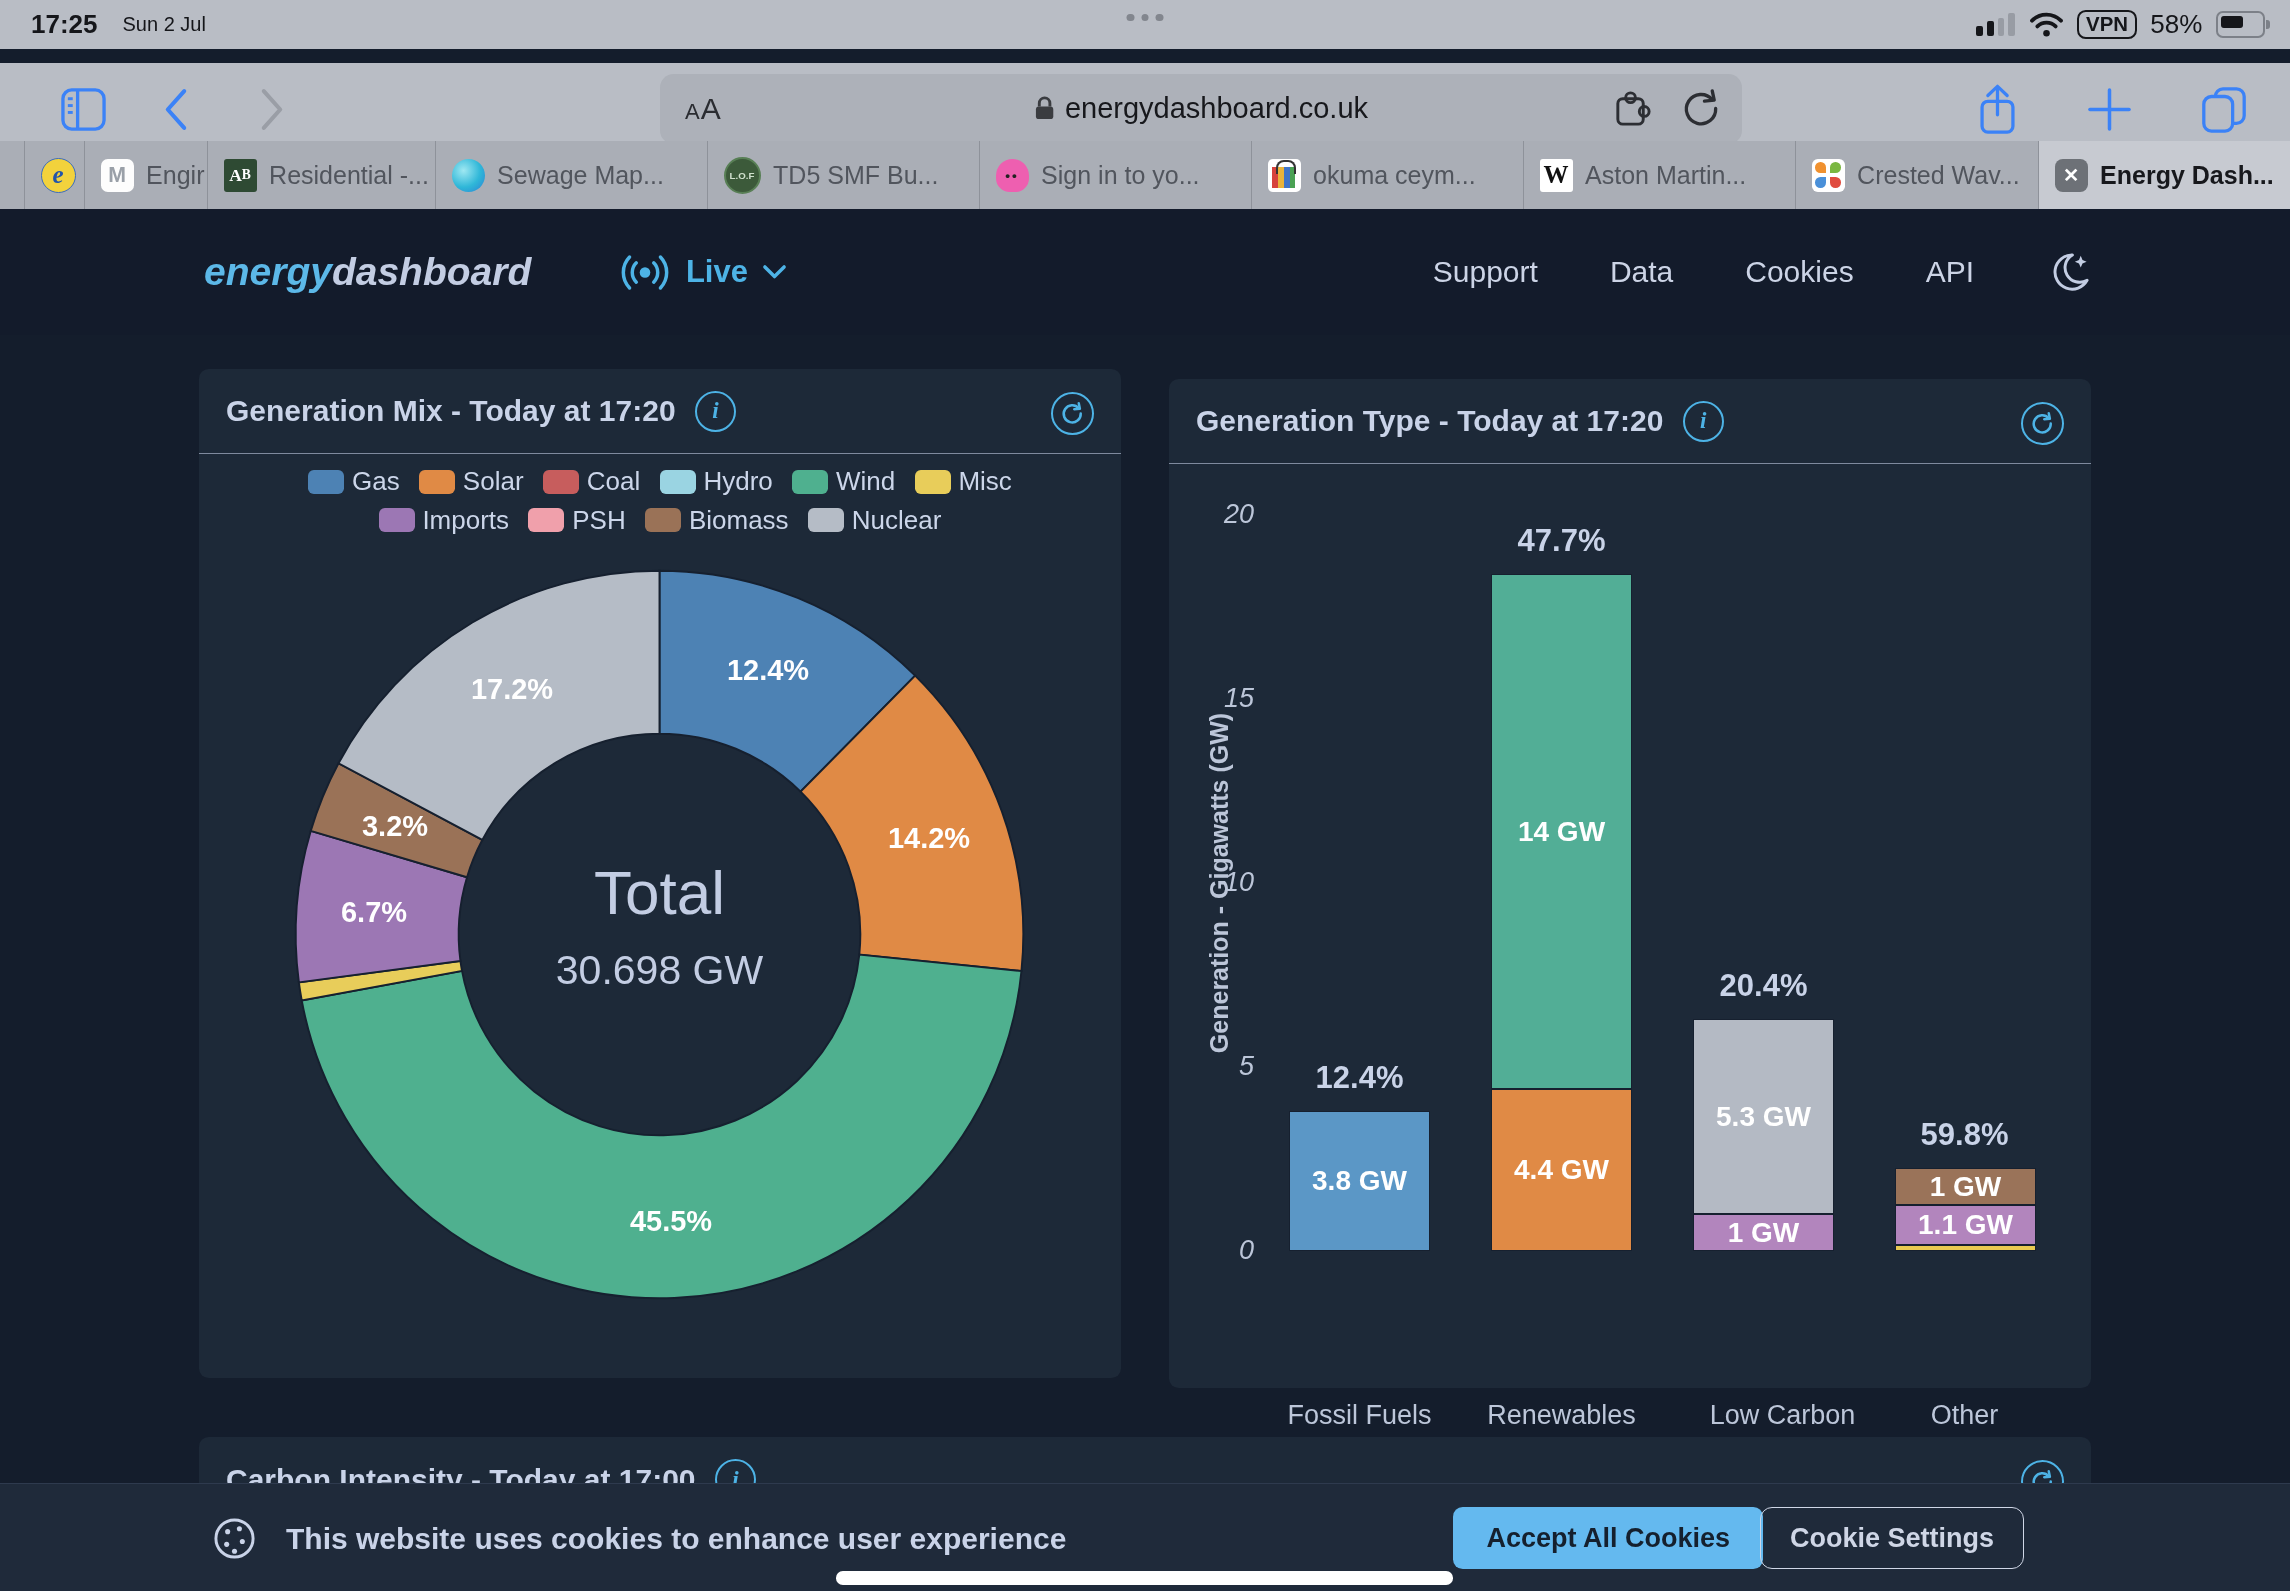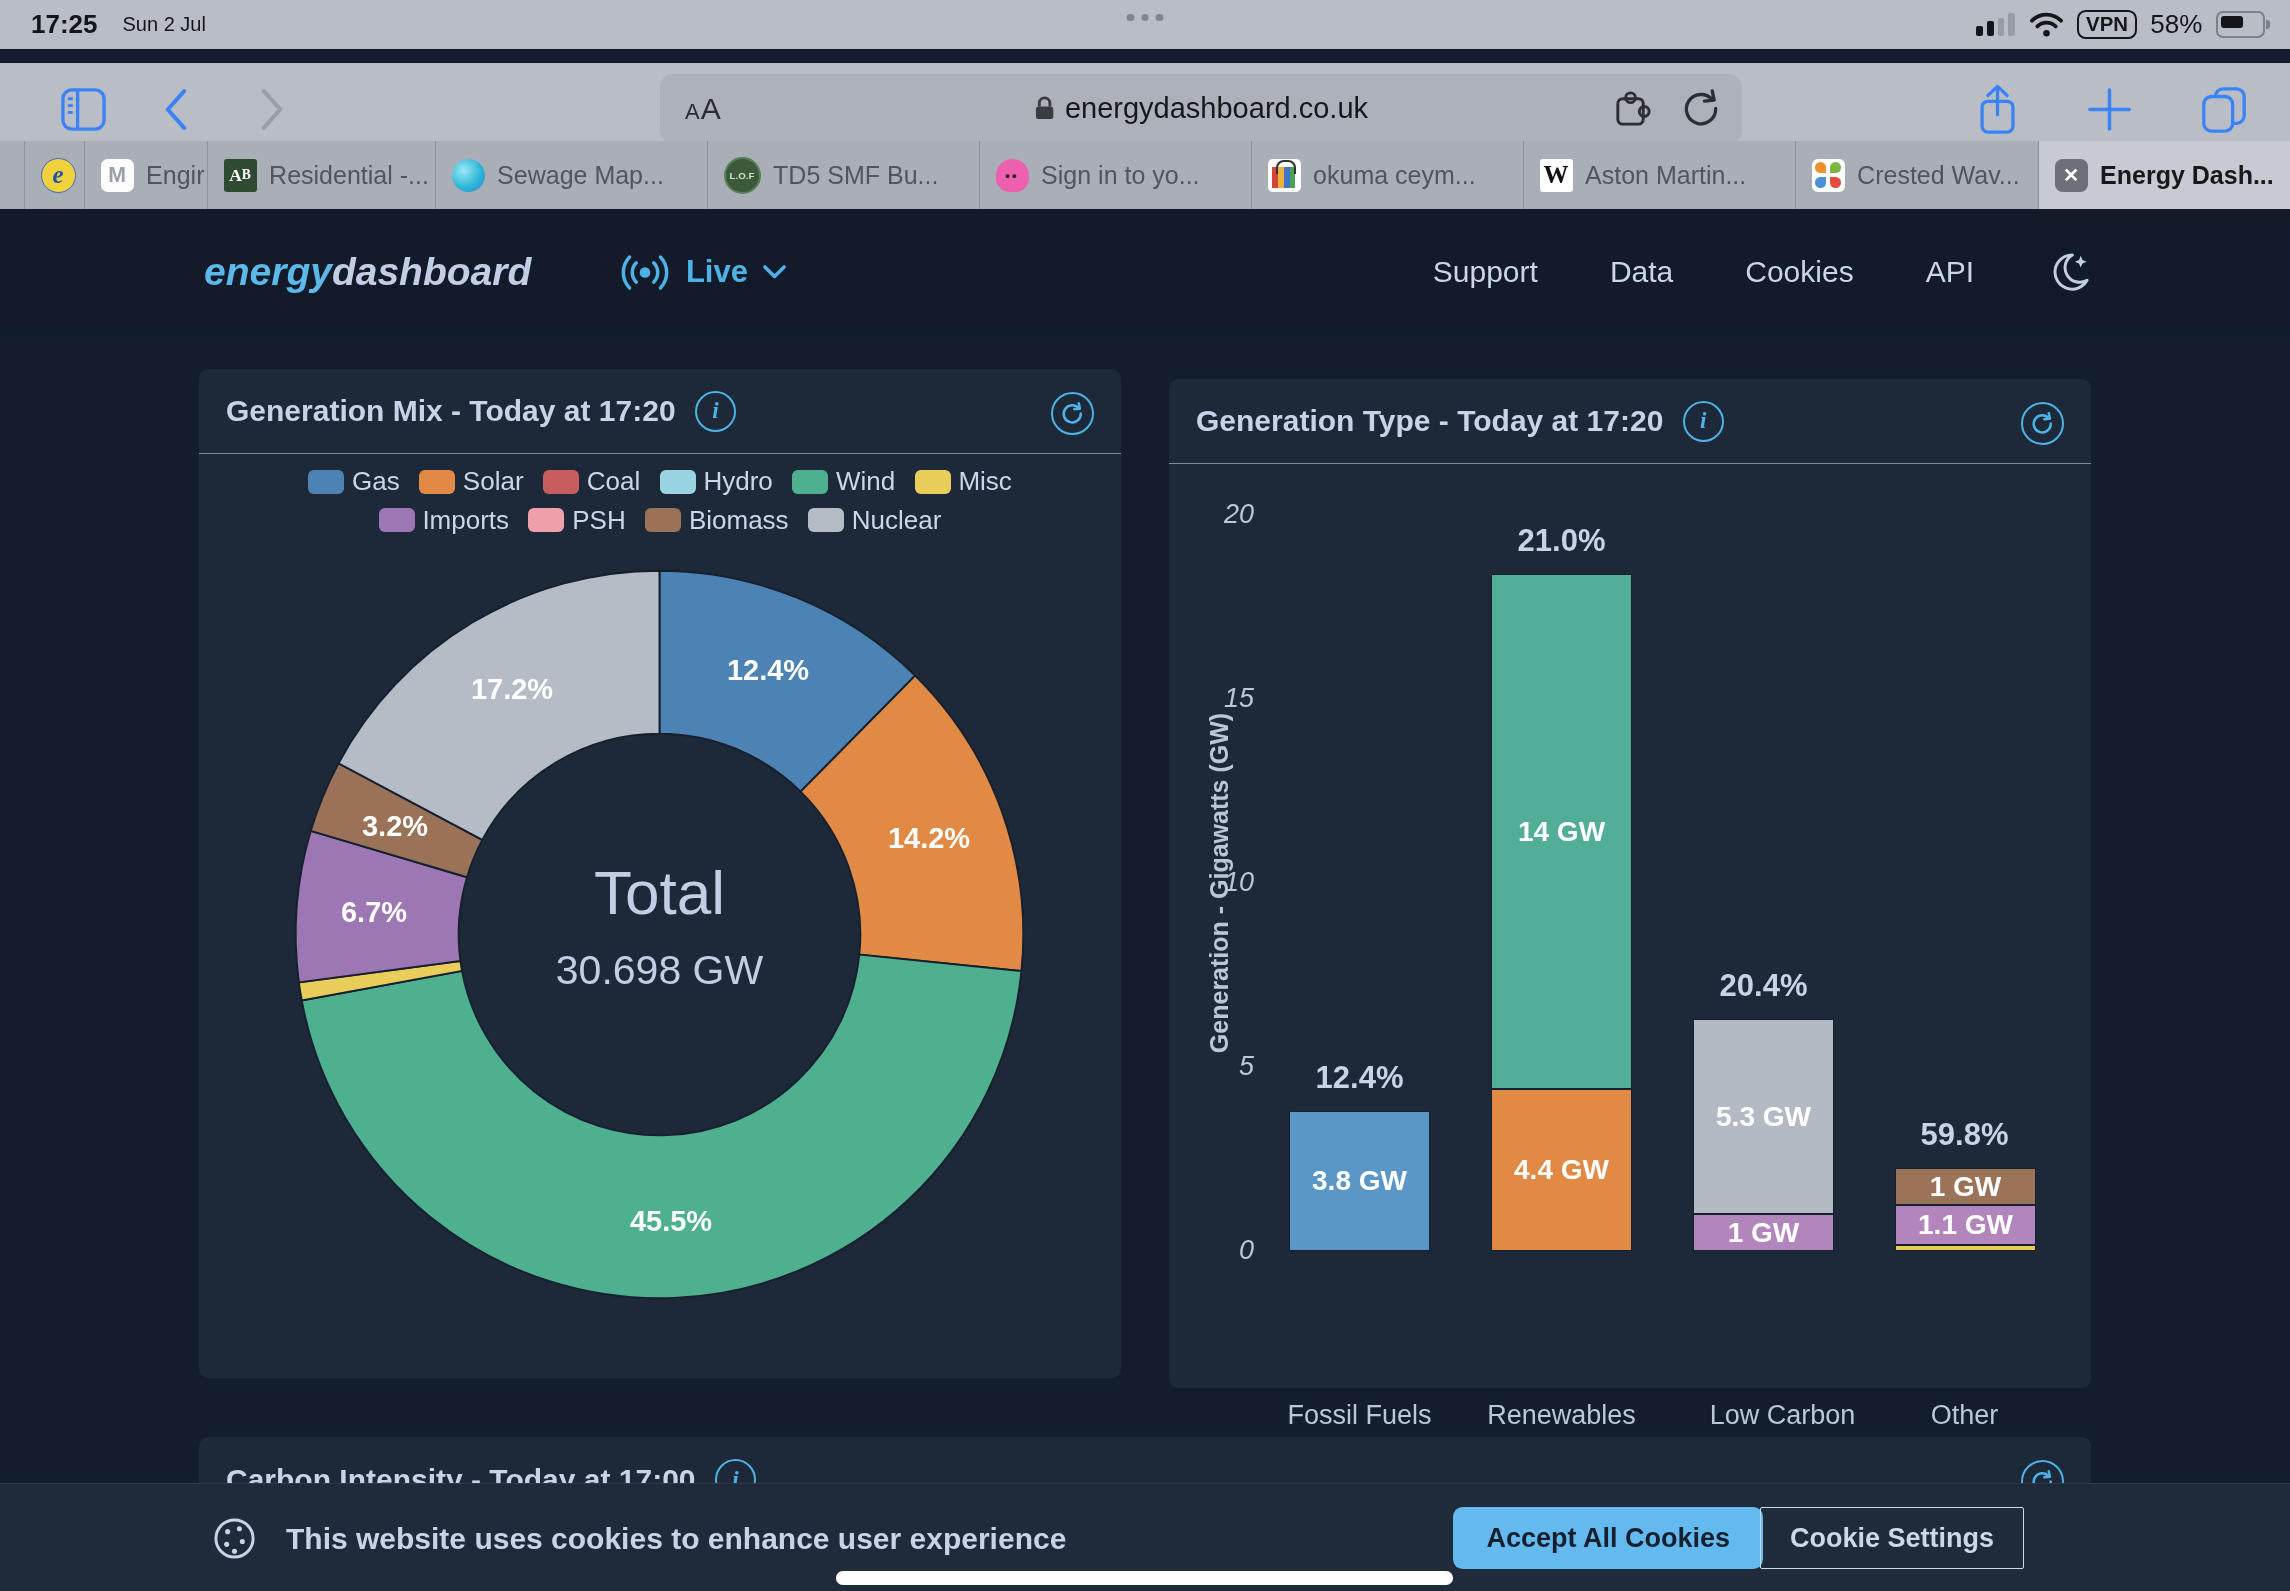--- a/index.html
+++ b/index.html
@@ -85,21 +85,21 @@
   .catlabel{position:absolute;width:213px;text-align:center;font-size:27px;color:#bcc6d9;top:885px;}
 
   
   #cookiebar{position:absolute;left:0;top:1483px;width:2290px;height:109px;background:#1f2a3a;
              border-top:1px solid #2e3a4e;display:flex;align-items:center;z-index:5;}
   #cookie-msg{font-size:30px;font-weight:700;color:#c9d3e8;margin-left:29px;}
   #accept-btn{position:absolute;right:527px;top:23px;height:62px;padding:0 33px;background:#64b9ef;
               border:none;border-radius:9.7px;font-size:27px;font-weight:700;color:#15202e;
               font-family:"Liberation Sans",sans-serif;}
   #settings-btn{position:absolute;right:266px;top:23px;height:62px;padding:0 29px;background:transparent;
-              border:1.9px solid #cfd6e6;border-radius:2px;font-size:27px;font-weight:700;color:#cfd6e6;
+              border:1.9px solid #cfd6e6;border-radius:12px;font-size:27px;font-weight:700;color:#cfd6e6;
               font-family:"Liberation Sans",sans-serif;}
   #homebar{position:absolute;left:836px;top:1571px;width:617px;height:13.6px;border-radius:6.8px;background:#fff;z-index:6;}
 </style>
 </head>
 <body>
 
 <div id="screen">
 
   <div id="statusbar">
     <span class="sb-time">17:25</span>
@@ -373,21 +373,21 @@
             <span>3.8 GW</span>
           </div>
           <div class="pctlabel" style="left: -13px; top: 545px;">12.4%</div>
           <div class="catlabel" style="left: -13px;">Fossil Fuels</div>
           <div class="barseg" style="left: 225px; width: 141px; height: 162px; top: 574px; background: rgb(224, 138, 69);">
             <span>4.4 GW</span>
           </div>
           <div class="barseg" style="left: 225px; width: 141px; height: 515px; top: 59px; background: rgb(82, 174, 150);">
             <span>14 GW</span>
           </div>
-          <div class="pctlabel" style="left: 189px; top: 8.4px;">21.0%</div>
+          <div class="pctlabel" style="left: 189px; top: 8.4px;">47.7%</div>
           <div class="catlabel" style="left: 189px;">Renewables</div>
           <div class="barseg" style="left: 427px; width: 141px; height: 37px; top: 699px; background: rgb(178, 133, 189);">
             <span>1 GW</span>
           </div>
           <div class="barseg" style="left: 427px; width: 141px; height: 195px; top: 504px; background: rgb(180, 186, 196);">
             <span>5.3 GW</span>
           </div>
           <div class="pctlabel" style="left: 391px; top: 453px;">20.4%</div>
           <div class="catlabel" style="left: 410px;">Low Carbon</div>
           <div class="barseg" style="left: 629px; width: 141px; height: 5.5px; top: 730px; background: rgb(233, 202, 81);"></div>

